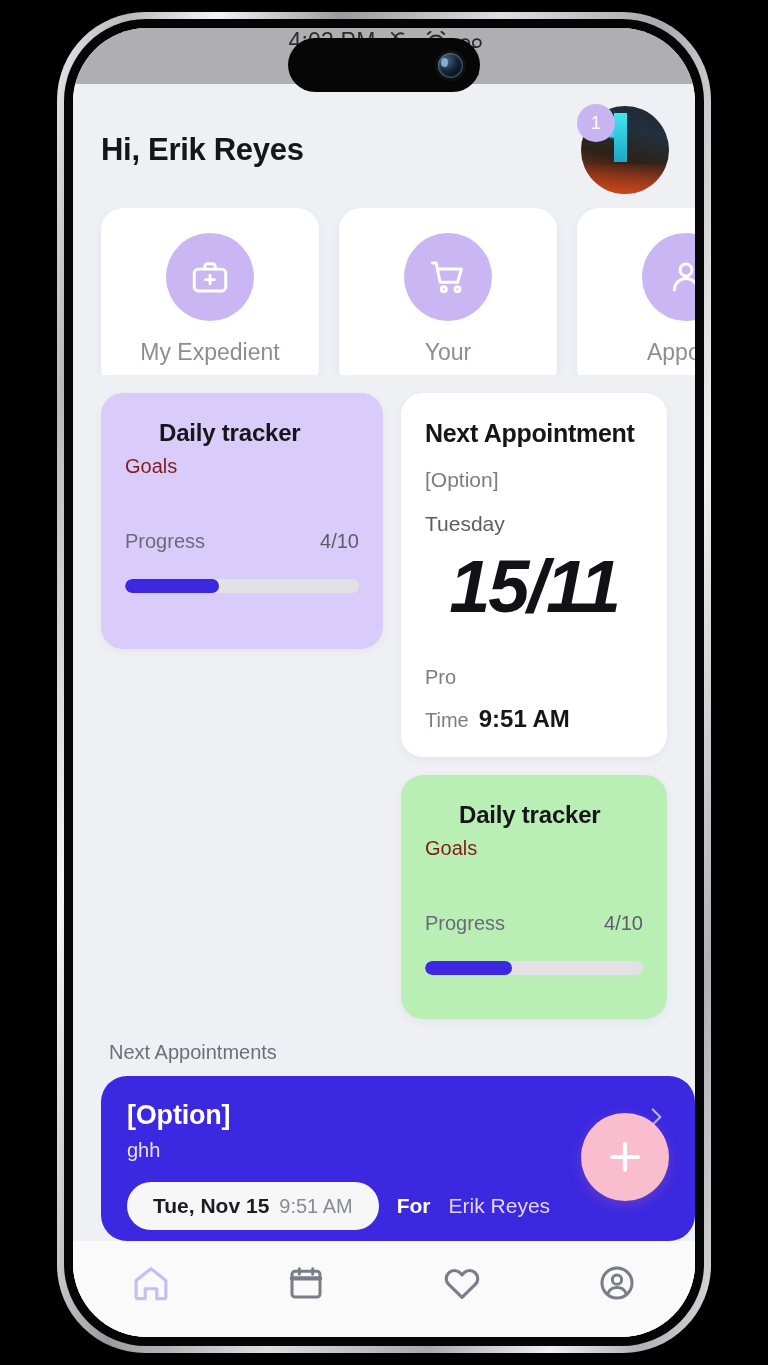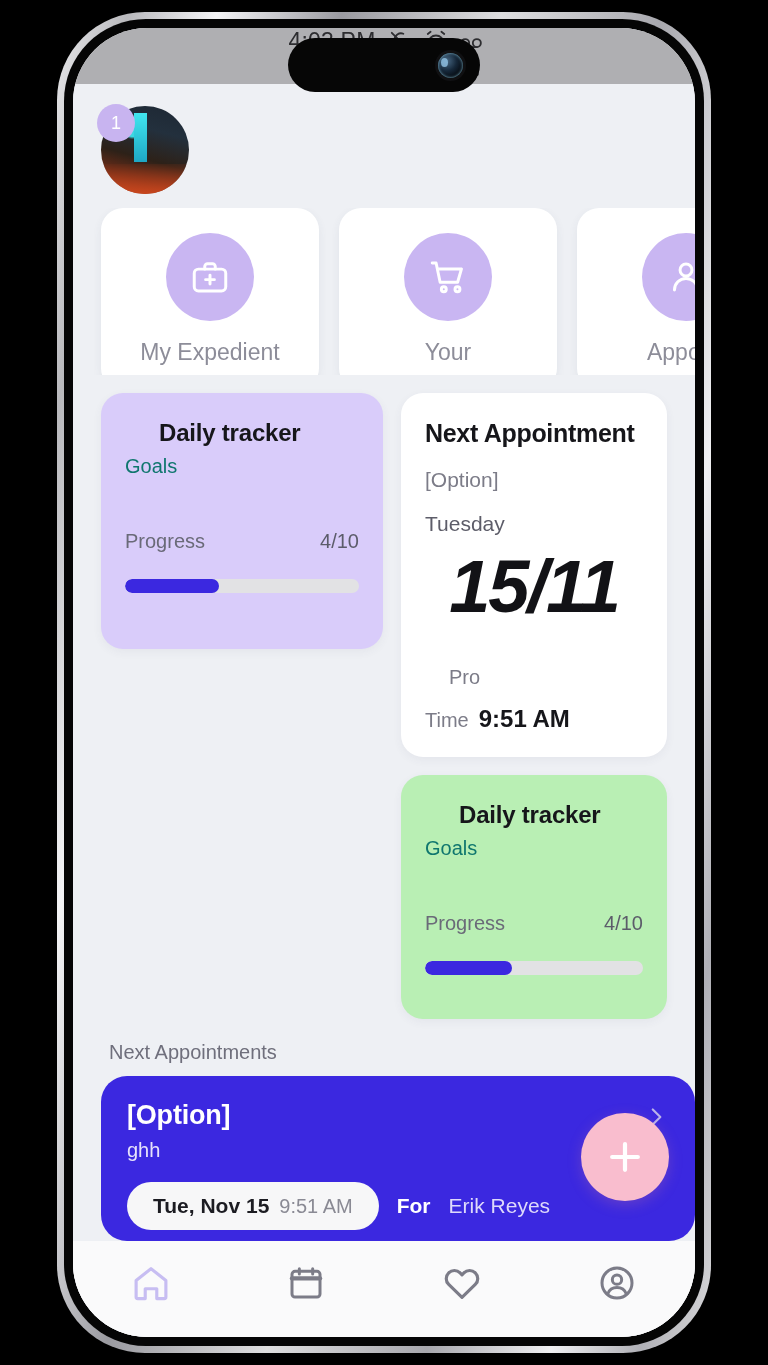--- a/index.html
+++ b/index.html
@@ -187,21 +187,21 @@
   .col-right { flex: 1; }
 
   .tracker {
     border-radius: 22px;
     padding: 26px 24px 30px 24px;
     box-shadow: 0 3px 10px rgba(60,70,95,.06);
   }
   .tracker.purple { background: #D9CCFA; height: 256px; }
   .tracker.green  { background: #B9EFB4; height: 244px; }
   .tracker h3 { font-size: 24px; font-weight: 700; color: #16161a; letter-spacing: -.2px; margin-left: 34px; }
-  .tracker .sub { font-size: 20px; color: #0f766e; margin-top: 8px; }
+  .tracker .sub { font-size: 20px; color: #7f1d1d; margin-top: 8px; }
   .tracker .prog-row {
     display: flex; justify-content: space-between; align-items: baseline;
     margin-top: 52px;
   }
   .tracker .prog-label { font-size: 20px; color: #6a6a78; }
   .tracker .prog-val   { font-size: 20px; color: #5c5c6a; }
   .bar-track {
     margin-top: 26px;
     height: 14px;
     background: #E2E2E4;
@@ -220,21 +220,21 @@
     display: flex;
     flex-direction: column;
   }
   .appt-card h3 { font-size: 25px; font-weight: 700; color: #16161a; letter-spacing: -.3px; }
   .appt-opt { font-size: 21px; color: #7c7c88; margin-top: 20px; }
   .appt-day { font-size: 21px; color: #5d5d69; margin-top: 20px; }
   .appt-date {
     font-size: 74px; font-weight: 700; color: #121216;
     letter-spacing: -2px; text-align: center; margin-top: 12px; line-height: 1.05; font-style: italic;
   }
-  .appt-pro { font-size: 20px; color: #7c7c88; margin-top: auto; margin-left: 24px; }
+  .appt-pro { font-size: 20px; color: #7c7c88; margin-top: auto; }
   .appt-time-row { display: flex; align-items: baseline; gap: 10px; margin-top: 16px; }
   .appt-time-lbl { font-size: 20px; color: #7c7c88; }
   .appt-time-val { font-size: 24px; font-weight: 700; color: #16161a; }
 
   
   .week-card {
     background: #ffffff;
     border-radius: 22px;
     padding: 24px 24px 0 24px;
     box-shadow: 0 3px 10px rgba(60,70,95,.06);
@@ -382,20 +382,21 @@
             </svg>
           </div>
           <div class="island">
             <div class="island-cam"></div>
           </div>
         </div>
 
         <div class="app">
 
           <div class="app-header">
+            <div class="greeting">Hi, Erik Reyes</div>
             <div class="avatar-wrap">
               <div class="avatar"></div>
               <div class="avatar-badge">1</div>
             </div>
           </div>
 
           <div class="quick-row">
             <div class="quick-card">
               <div class="quick-circle">
                 <svg width="42" height="42" viewBox="0 0 24 24" fill="none" stroke="#ffffff" stroke-width="1.7" stroke-linecap="round">

